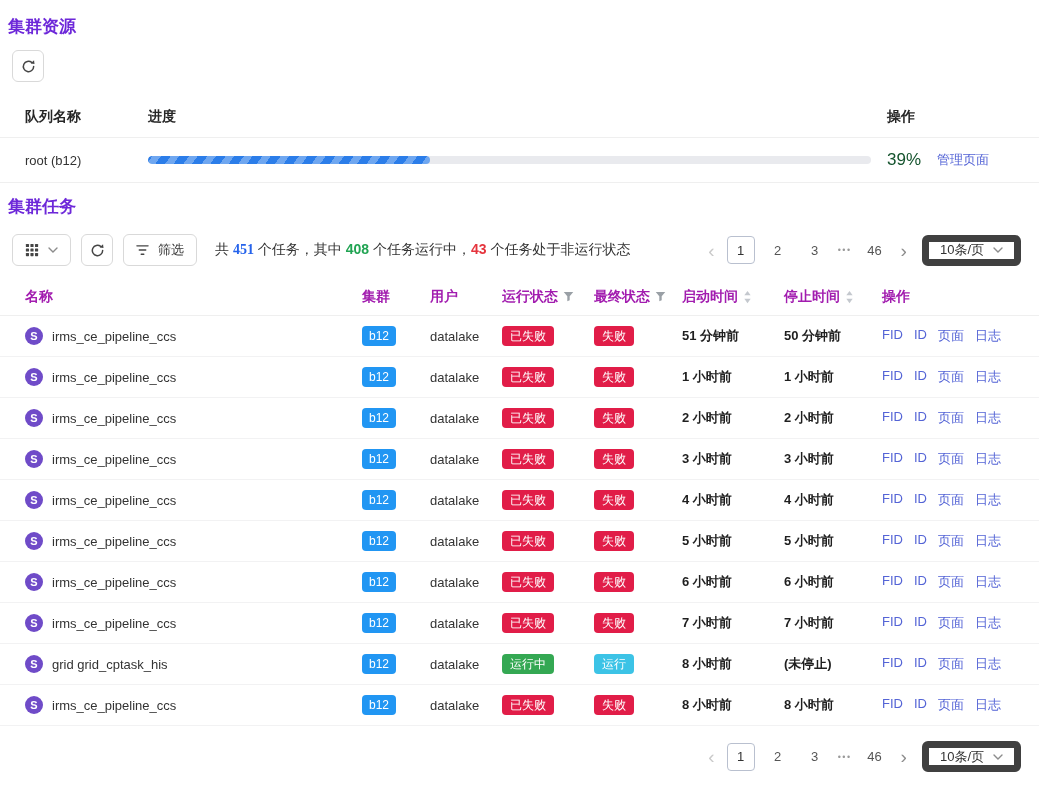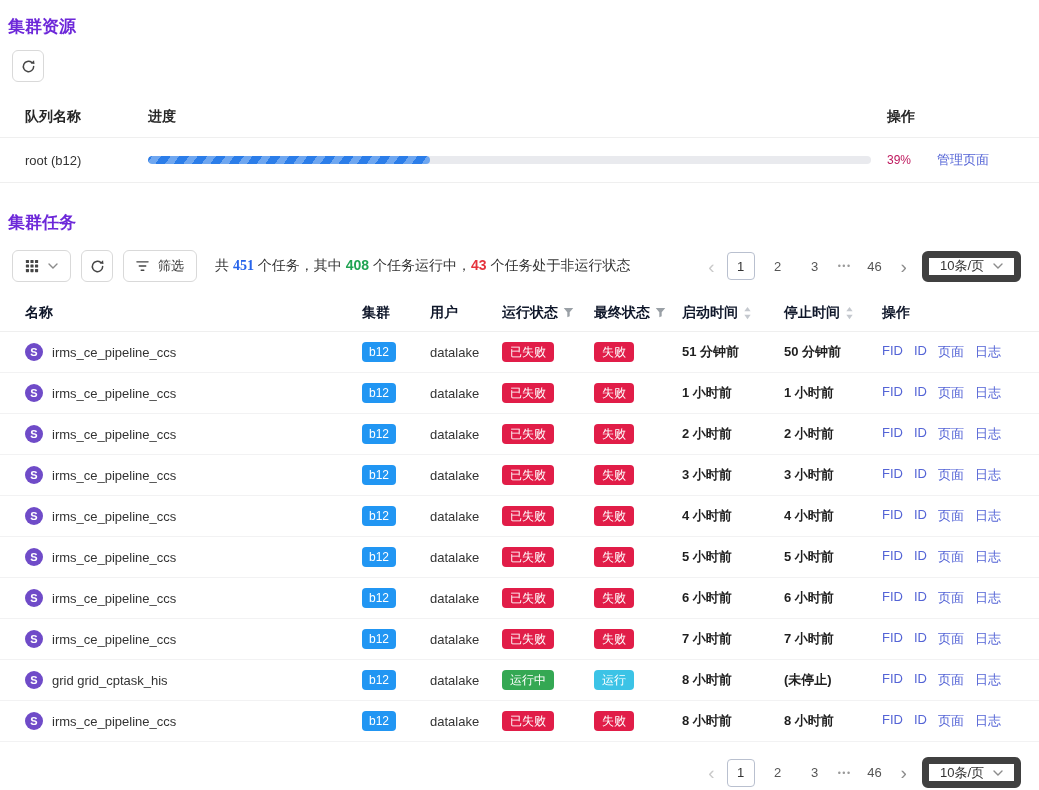--- a/index.html
+++ b/index.html
@@ -4,21 +4,21 @@
 <style>
   * { box-sizing: border-box; }
   html,body { margin:0; padding:0; }
   body {
     width:1039px; height:790px; background:#fff; overflow:hidden;
     font-family:"Liberation Sans","DejaVu Sans",sans-serif;
     font-size:13px; color:#333;
   }
   .section-title { font-size:17px; font-weight:700; color:#6d28d9; padding-left:8px; }
   #res-title { padding-top:15px; }
-  #task-title { margin-top:28px; }
+  #task-title { margin-top:12px; }
 
   .icon-btn {
     width:32px; height:32px; border:1px solid #d9d9d9; border-radius:6px;
     background:#fff; display:inline-flex; align-items:center; justify-content:center;
     cursor:pointer; flex:none;
   }
   #res-refresh { margin:12px 0 0 12px; }
 
   .btn-outline {
     height:32px; border:1px solid #d9d9d9; border-radius:6px; background:#fff;
@@ -31,21 +31,21 @@
     display:grid; grid-template-columns:123px 1fr 50px 84px;
     align-items:center; padding:0 18px 0 25px;
   }
   .t1-head { height:42px; margin-top:14px; border-bottom:1px solid #efefef;
              font-weight:600; font-size:14px; color:#262626; }
   .t1-row  { height:45px; border-bottom:1px solid #efefef; }
   .progress-wrap { height:8px; background:var(--progress_track); border-radius:4px;
                    margin-right:16px; overflow:hidden; }
   .progress-fill { height:100%; border-radius:4px; background-color:var(--accent);
     background-image:repeating-linear-gradient(-55deg, rgba(255,255,255,.32) 0 7px, transparent 7px 15px); }
-  .pct { font-size:12px; color:#be185d; }
+  .pct { font-size:17px; color:#14532d; }
 
   
   .toolbar { display:flex; align-items:center; gap:10px; padding:0 18px 0 12px; margin-top:16px; }
   .summary { font-size:14px; color:#333; margin-left:8px; white-space:nowrap; }
   .num { font-weight:700; }
   .num-blue { color:var(--num_blue);font-family:Liberation Serif, serif; }
   .num-green { color:var(--num_green); }
   .num-red { color:var(--num_red); }
 
   
@@ -61,21 +61,21 @@
              align-items:center; gap:9px; padding:0 11px; font-size:13px; color:#333;
              cursor:pointer; margin-left:3px; background:#fff; }
   .bottom-pager-row { display:flex; justify-content:flex-end; padding-right:18px; margin-top:15px; }
 
   
   .t2-head, .trow {
     display:grid; grid-template-columns:337px 68px 72px 92px 88px 102px 98px 1fr;
     align-items:center; padding:0 17px 0 25px;
   }
   .t2-head { height:38px; margin-top:12px; border-bottom:1px solid #efefef;
-             font-weight:600; font-size:14px; color:#0f172a; }
+             font-weight:600; font-size:14px; color:#a21caf; }
   .trow { height:41px; border-bottom:1px solid #f2f2f3; }
   .hcell { display:flex; align-items:center; gap:5px; }
   .hcell .ficon, .hcell .sicon { cursor:pointer; display:inline-flex; }
 
   .name-cell { display:flex; align-items:center; }
   .avatar { width:18px; height:18px; border-radius:50%; background:var(--avatar_purple);
             color:#fff; font-size:11px; font-weight:700; display:inline-flex; align-items:center;
             justify-content:center; margin-right:9px; flex:none; }
   .tname { font-size:13px; color:#333; }
   .user { font-size:13px; color:#333; }

